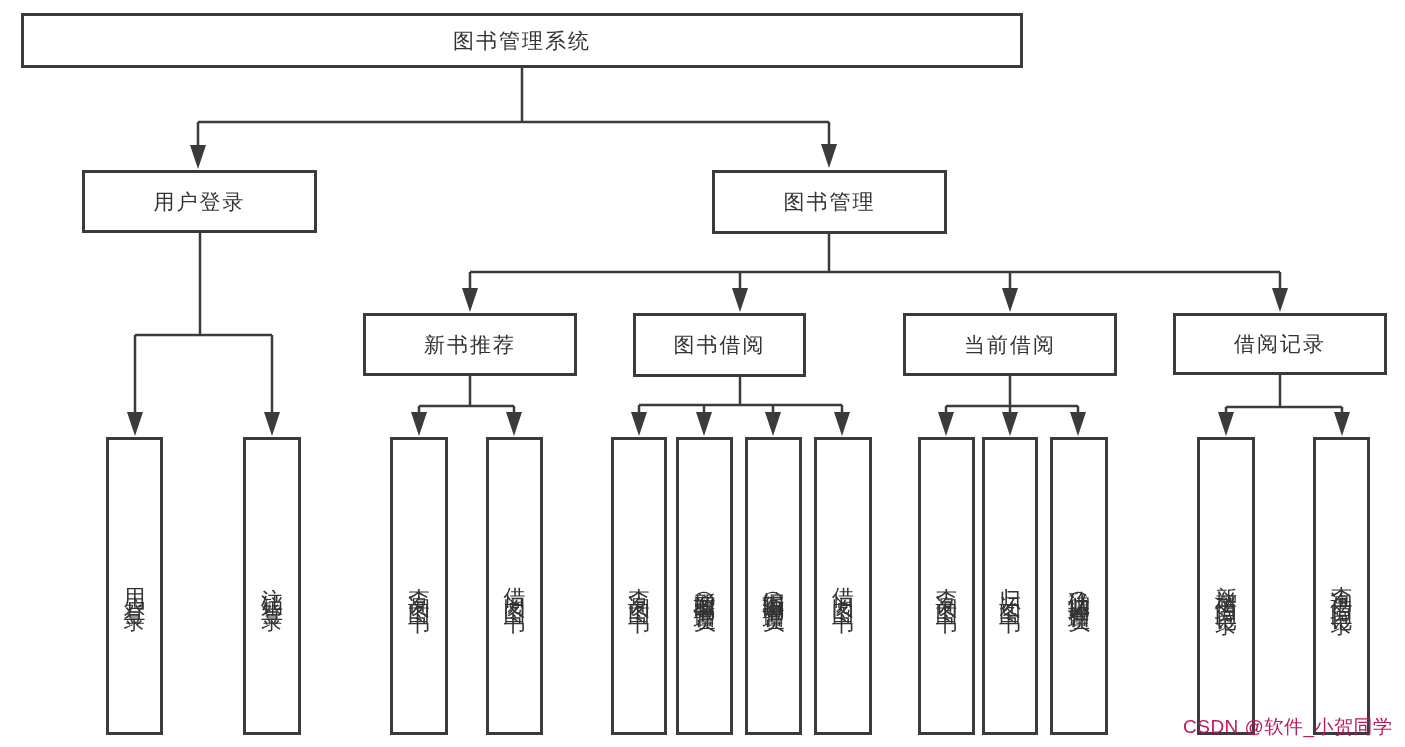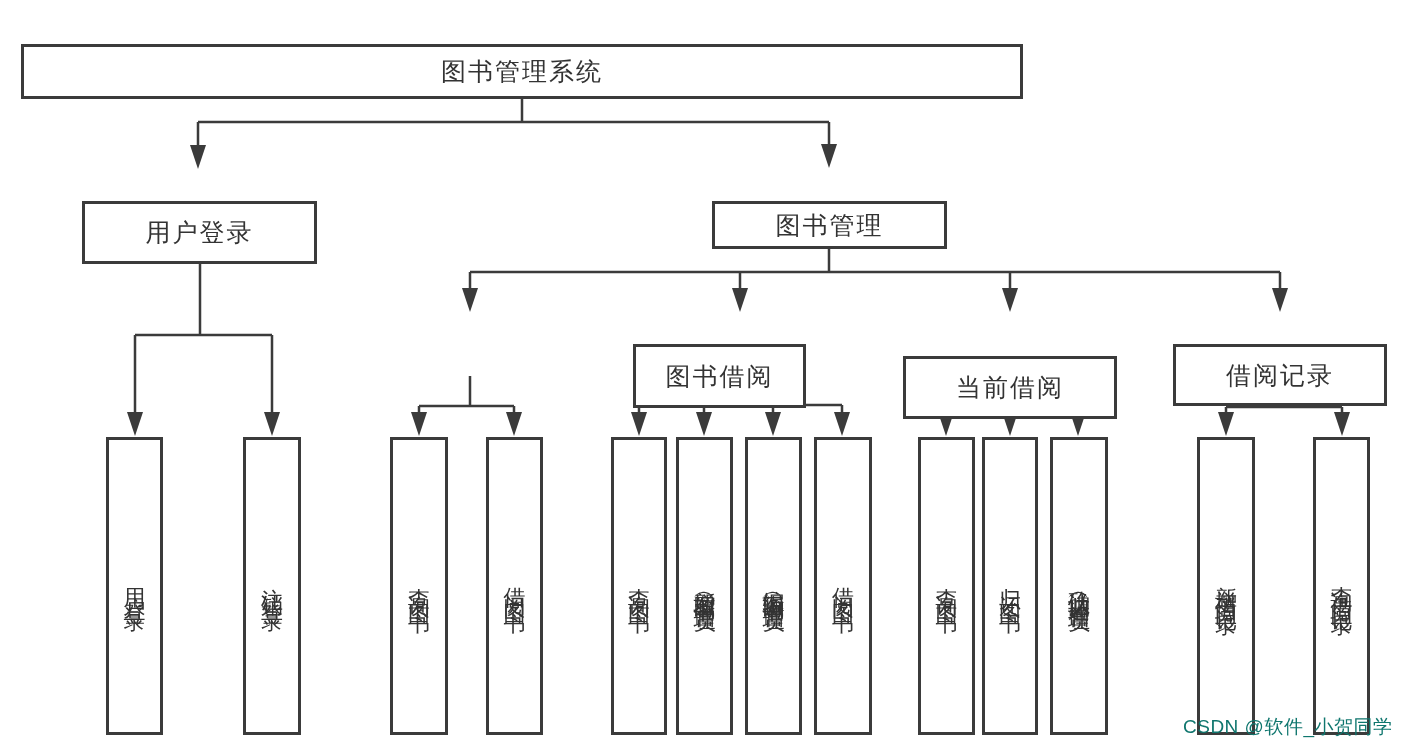--- a/index.html
+++ b/index.html
@@ -7,30 +7,30 @@
     position:relative; width:1405px; height:747px; background:#ffffff;
     font-family:"Liberation Sans", sans-serif; overflow:hidden;
   }
   svg.wires { position:absolute; left:0; top:0; width:1405px; height:747px; }
   .box {
     position:absolute; box-sizing:border-box; background:#ffffff;
     border:3px solid #3b3b3b; color:#333333;
     display:flex; align-items:center; justify-content:center;
     z-index:2; text-align:center;
   }
-  .h-box { font-size:25px; letter-spacing:2px; white-space:nowrap;margin-top:31px; }
+  .h-box { font-size:21px; letter-spacing:2px; white-space:nowrap; }
   .v-box {
     writing-mode:vertical-rl; text-orientation:mixed;
     font-size:22px; letter-spacing:8px; line-height:1;
   }
   .v-box.long { letter-spacing:3px; }
   .v-box.mid  { letter-spacing:6px; }
   .watermark {
     position:absolute; left:1183px; top:714px; z-index:5;
-    font-size:19px; color:#0f766e; letter-spacing:0.5px; white-space:nowrap;
+    font-size:19px; color:#be185d; letter-spacing:0.5px; white-space:nowrap;
   }
 </style>
 </head>
 <body>
 
 <div class="canvas">
 
   <svg class="wires" viewBox="0 0 1405 747" xmlns="http://www.w3.org/2000/svg">
     <g stroke="#3b3b3b" stroke-width="2.5" fill="none">
 
@@ -71,28 +71,31 @@
     </g>
   </svg>
 
   <div class="box h-box" style="left:21px; top:13px; width:1002px; height:55px;">
     <span>图书管理系统</span>
   </div>
 
   <div class="box h-box" style="left:82px; top:170px; width:235px; height:63px;">
     <span>用户登录</span>
   </div>
-  <div class="box h-box" style="left:712px; top:170px; width:235px; height:48px;">
+  <div class="box h-box" style="left:712px; top:170px; width:235px; height:64px;">
     <span>图书管理</span>
   </div>
 
+  <div class="box h-box" style="left:363px; top:313px; width:214px; height:63px;">
+    <span>新书推荐</span>
+  </div>
   <div class="box h-box" style="left:633px; top:313px; width:173px; height:64px;">
     <span>图书借阅</span>
   </div>
-  <div class="box h-box" style="left:903px; top:325px; width:214px; height:63px;">
+  <div class="box h-box" style="left:903px; top:313px; width:214px; height:63px;">
     <span>当前借阅</span>
   </div>
   <div class="box h-box" style="left:1173px; top:313px; width:214px; height:62px;justify-content:center;">
     <span>借阅记录</span>
   </div>
 
   <div class="box v-box" style="left:106px; top:437px; width:57px; height:298px;">
     <span>用户登录</span>
   </div>
   <div class="box v-box" style="left:243px; top:437px; width:58px; height:298px;">

